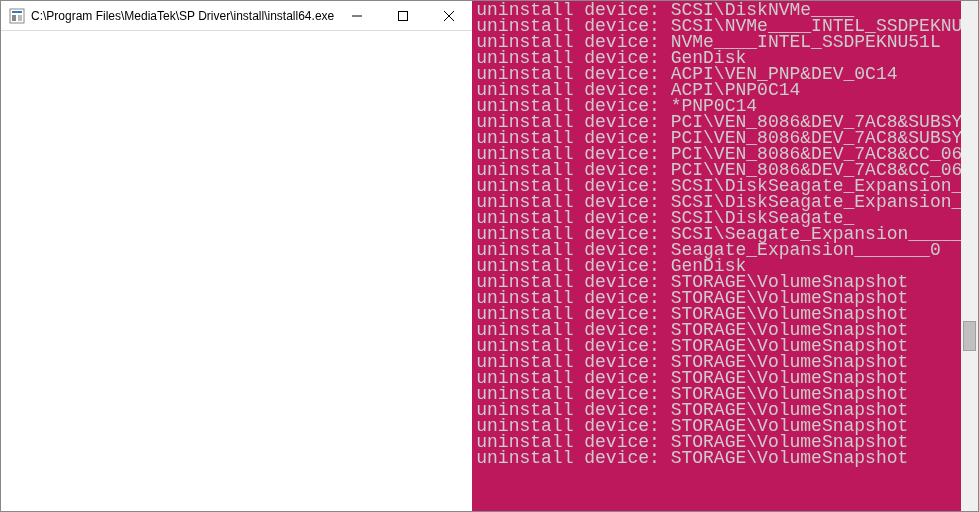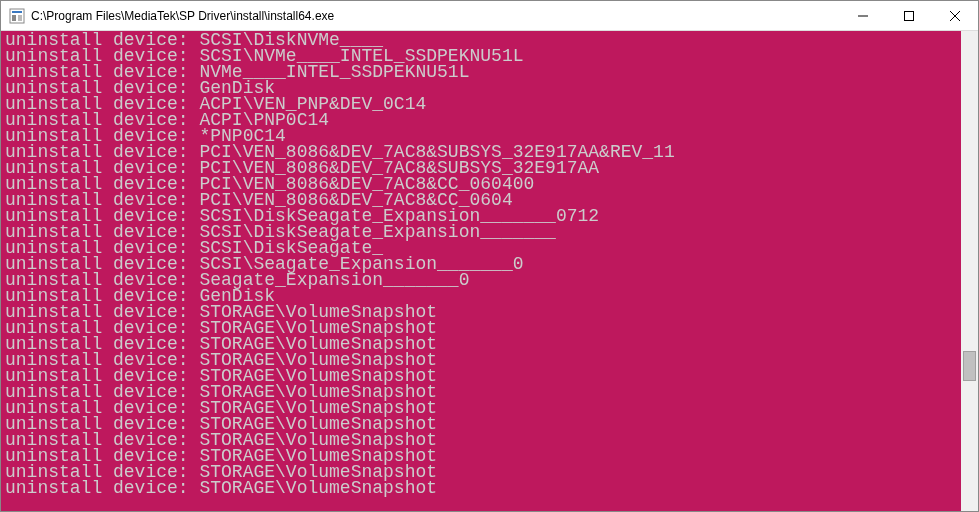--- a/index.html
+++ b/index.html
@@ -1,20 +1,20 @@
 <!DOCTYPE html>
 <html><head>
 <meta charset="utf-8">
 <style>
   * { margin: 0; padding: 0; box-sizing: border-box; }
   html, body { width: 979px; height: 512px; overflow: hidden; font-family: "Segoe UI", Tahoma, sans-serif; background: #fff; }
   .window {
     width: 979px; height: 512px;
     border: 1px solid #888;
-    display: flex; flex-direction: column;
+    display: flex; flex-direction: row;
     background: #fff;
   }
   .titlebar {
     height: 30px;
     display: flex; align-items: center;
     background: #ffffff;
     border-bottom: 1px solid #ddd;
     user-select: none;
   }
   .app-icon {

